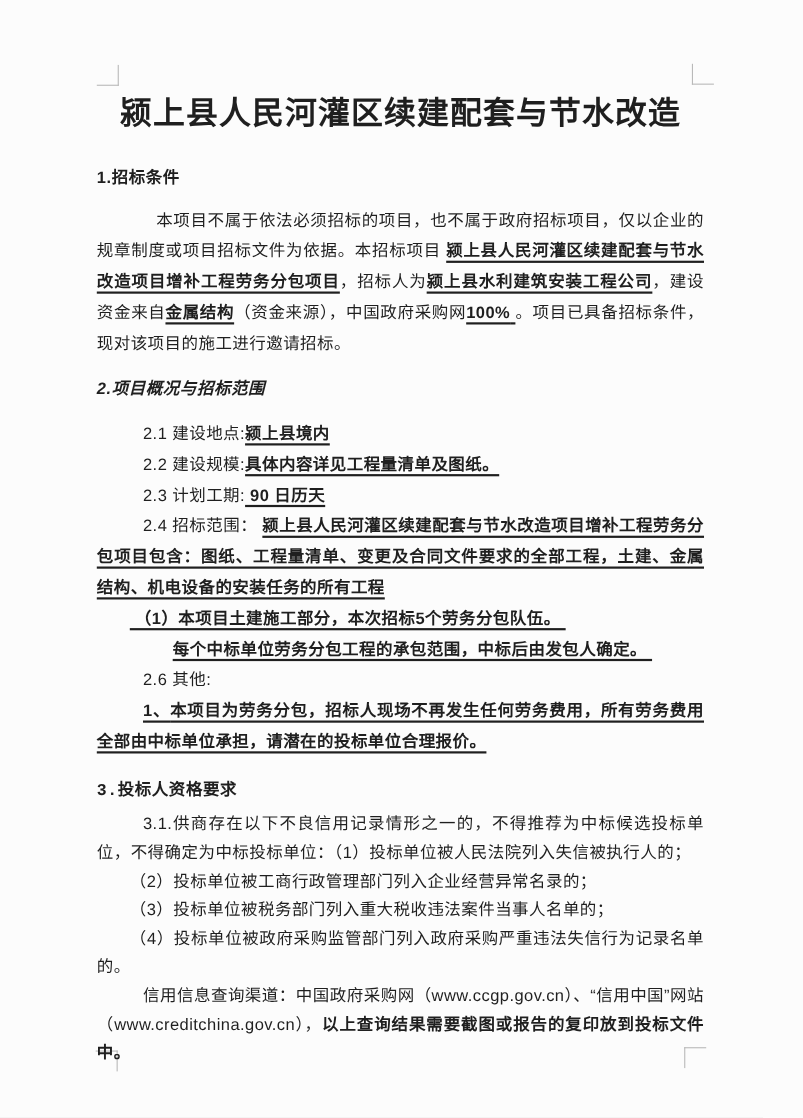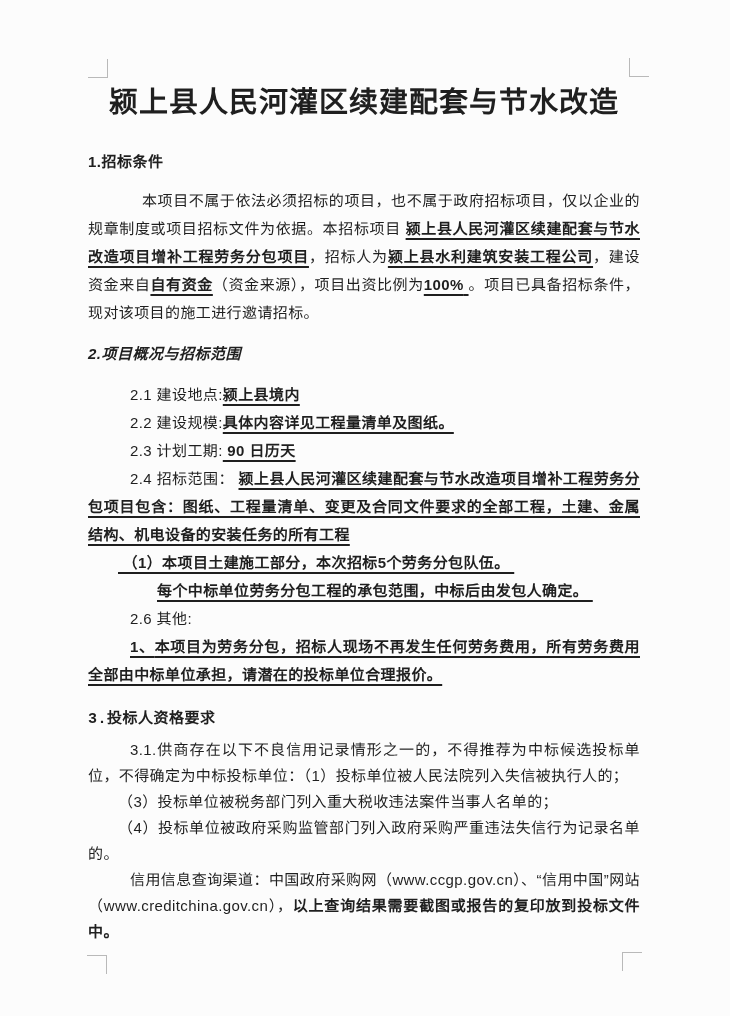--- a/index.html
+++ b/index.html
@@ -20,21 +20,21 @@
   }
   
   .crop{position:absolute;width:20px;height:19px;border:0 solid var(--crop);}
   .crop.tl{left:88px;top:59px;border-right-width:1px;border-bottom-width:1px;}
   .crop.tr{left:629px;top:58px;border-left-width:1px;border-bottom-width:1px;}
   .crop.bl{left:87px;top:955px;border-top-width:1px;border-right-width:1px;}
   .crop.br{left:622px;top:952px;border-top-width:1px;border-left-width:1px;}
 
   .content{position:absolute;left:88px;right:90px;top:78px;}
 
-  .title{font-size:29px;line-height:45px;font-weight:700;text-align:center;letter-spacing:1px;padding-top:4px;font-family:Liberation Mono, monospace;}
+  .title{font-size:29px;line-height:45px;font-weight:700;text-align:center;letter-spacing:1px;padding-top:4px;}
   .title span{display:block;}
 
   h2{font-size:15px;font-weight:700;letter-spacing:0.5px;line-height:30px;}
   .h-s1{margin-top:20px;}
   .h-s2{margin-top:12px;font-style:italic;}
   .h-s3{margin-top:16px;font-family:Liberation Mono, monospace;}
 
   p.body{font-size:15px;line-height:28px;text-align:justify;letter-spacing:0.4px;}
   p.tight{line-height:26px;}
 
@@ -62,34 +62,35 @@
   <div class="crop br"></div>
 
   <div class="content">
 
     <h1 class="title">
       <span>颍上县人民河灌区续建配套与节水改造</span>
     </h1>
 
     <h2 class="h-s1">1.招标条件</h2>
 
-    <p class="body ind-35 mt-10"><span>本项目不属于依法必须招标的项目，也不属于政府招标项目，仅以企业的规章制度或项目招标文件为依据。本招标项目 </span><span class="b u">颍上县人民河灌区续建配套与节水改造项目增补工程劳务分包项目</span><span>，招标人为</span><span class="b u">颍上县水利建筑安装工程公司</span><span>，建设资金来自</span><span class="b u">自有资金</span><span>（资金来源），项目出资比例为</span><span class="b u">100%</span><span class="u">&nbsp;</span><span>。项目已具备招标条件，现对该项目的施工进行邀请招标。</span></p>
+    <p class="body ind-35 mt-10"><span>本项目不属于依法必须招标的项目，也不属于政府招标项目，仅以企业的规章制度或项目招标文件为依据。本招标项目 </span><span class="b u">颍上县人民河灌区续建配套与节水改造项目增补工程劳务分包项目</span><span>，招标人为</span><span class="b u">颍上县水利建筑安装工程公司</span><span>，建设资金来自</span><span class="b u">金属结构</span><span>（资金来源），中国政府采购网</span><span class="b u">100%</span><span class="u">&nbsp;</span><span>。项目已具备招标条件，现对该项目的施工进行邀请招标。</span></p>
 
     <h2 class="h-s2">2.项目概况与招标范围</h2>
 
     <p class="body ind-28 mt-12"><span>2.1 建设地点:</span><span class="b u">颍上县境内</span></p>
     <p class="body ind-28"><span>2.2 建设规模:</span><span class="b u">具体内容详见工程量清单及图纸。</span></p>
     <p class="body ind-28"><span>2.3 计划工期:</span><span class="b u">&nbsp;90&nbsp;日历天</span></p>
     <p class="body ind-28"><span>2.4 招标范围：&nbsp;</span><span class="b u">颍上县人民河灌区续建配套与节水改造项目增补工程劳务分包项目包含：图纸、工程量清单、变更及合同文件要求的全部工程，土建、金属结构、机电设备的安装任务的所有工程</span></p>
     <p class="body ind-20"><span class="b u">&nbsp;（1）本项目土建施工部分，本次招标5个劳务分包队伍。&nbsp;</span></p>
     <p class="body ind-46"><span class="b u">每个中标单位劳务分包工程的承包范围，中标后由发包人确定。&nbsp;</span></p>
     <p class="body ind-28"><span>2.6 其他:</span></p>
     <p class="body ind-28"><span class="b u">1、</span><span class="b u">本项目为劳务分包，招标人现场不再发生任何劳务费用，所有劳务费用全部由中标单位承担，请潜在的投标单位合理报价。</span></p>
 
     <h2 class="h-s3">3.投标人资格要求</h2>
 
     <p class="body tight ind-28 mt-2"><span>3.1.供商存在以下不良信用记录情形之一的，不得推荐为中标候选投标单位，不得确定为中标投标单位：（1）投标单位被人民法院列入失信被执行人的；</span></p>
+    <p class="body tight ind-20"><span>（2）投标单位被工商行政管理部门列入企业经营异常名录的；</span></p>
     <p class="body tight ind-20"><span>（3）投标单位被税务部门列入重大税收违法案件当事人名单的；</span></p>
     <p class="body tight ind-20"><span>（4）投标单位被政府采购监管部门列入政府采购严重违法失信行为记录名单的。</span></p>
     <p class="body tight ind-28"><span>信用信息查询渠道：中国政府采购网（www.ccgp.gov.cn）、“信用中国”网站（www.creditchina.gov.cn），</span><span class="b">以上查询结果需要截图或报告的复印放到投标文件中。</span></p>
 
   </div>
 </div>
 
 </body></html>

